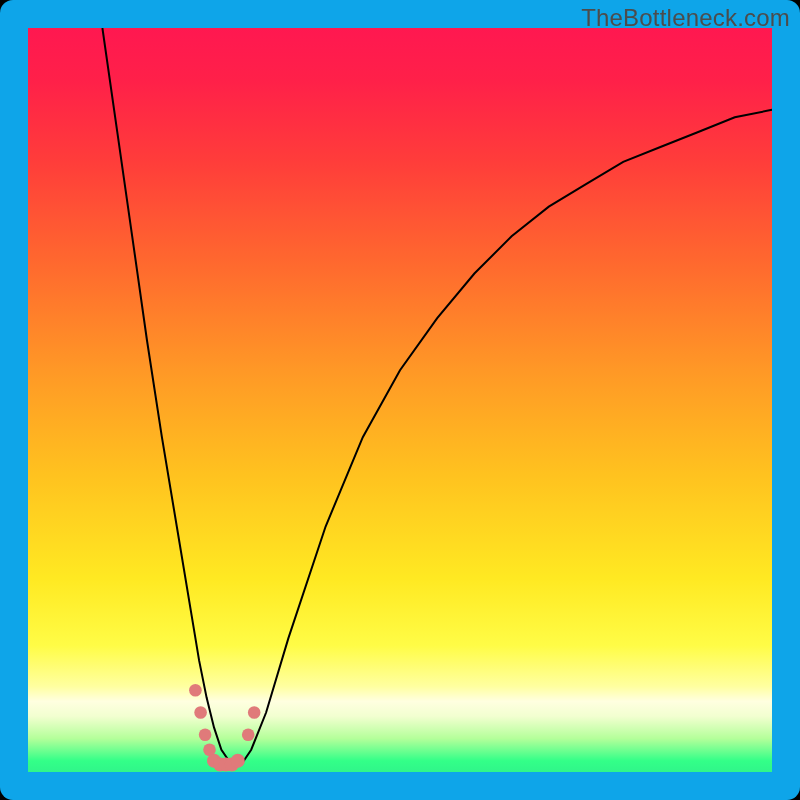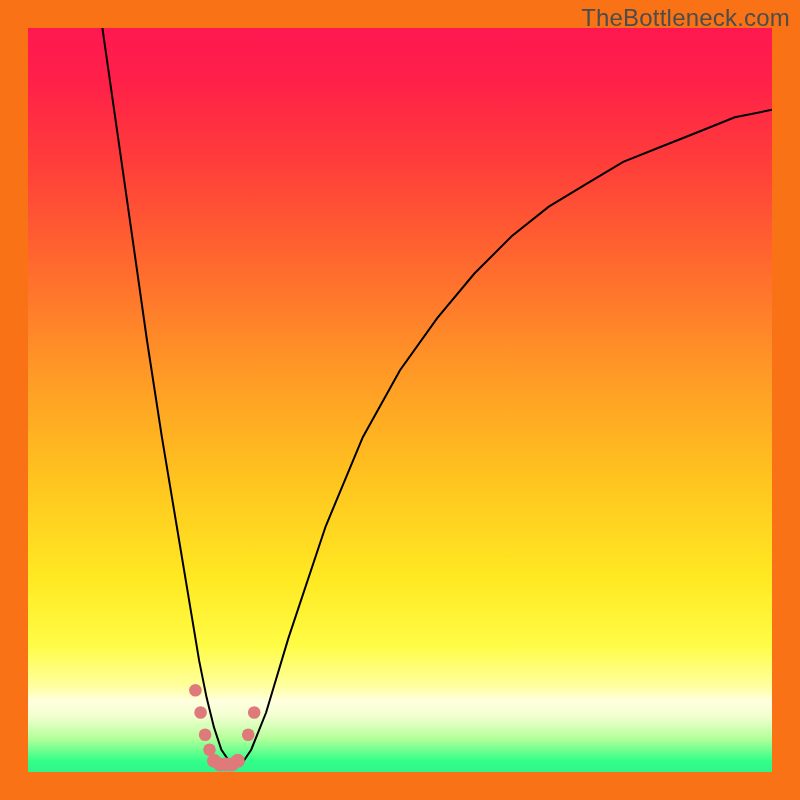--- a/index.html
+++ b/index.html
@@ -9,21 +9,22 @@
     height: 800px;
     overflow: hidden;
     background: #000;
     font-family: Arial, Helvetica, sans-serif;
   }
   .frame {
     position: absolute;
     top: 0; left: 0;
     width: 800px;
     height: 800px;
-    background: #f97316;
+    background: #0ea5e9;
+    border-radius: 13px;
   }
   .plot-area {
     position: absolute;
     top: 28px;
     left: 28px;
     width: 744px;
     height: 744px;
     overflow: hidden;
   }
   .plot-svg {

